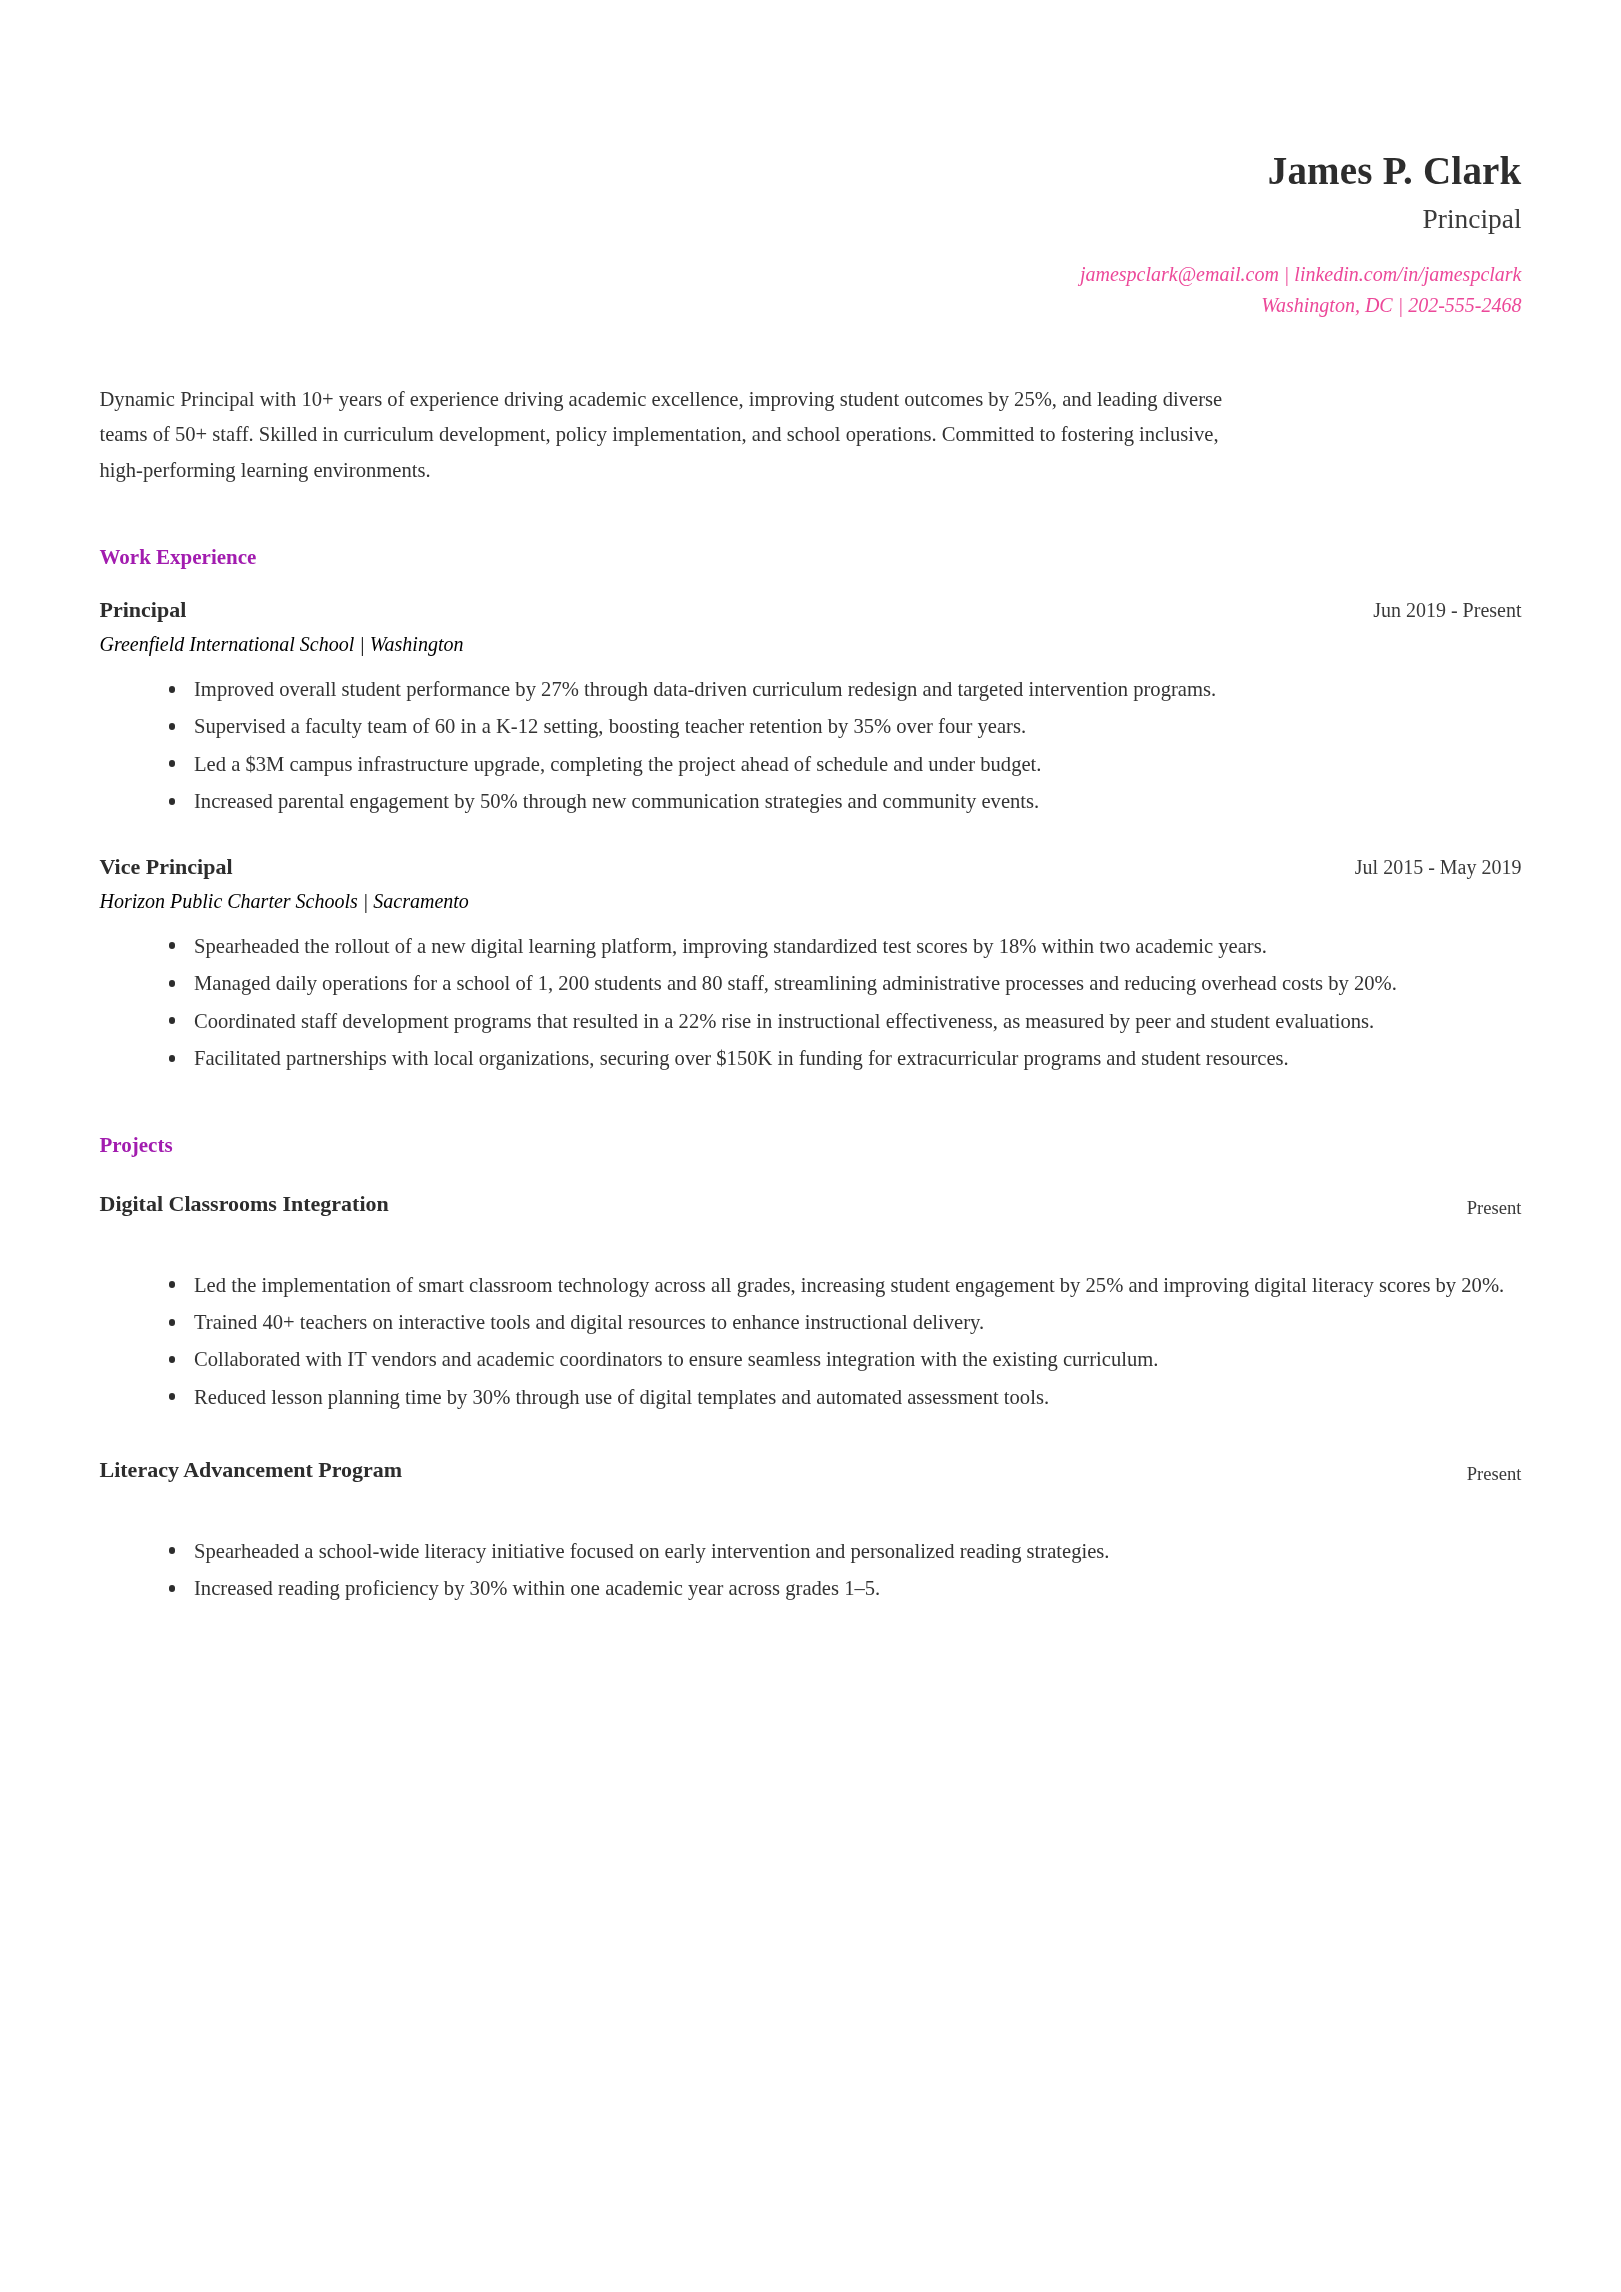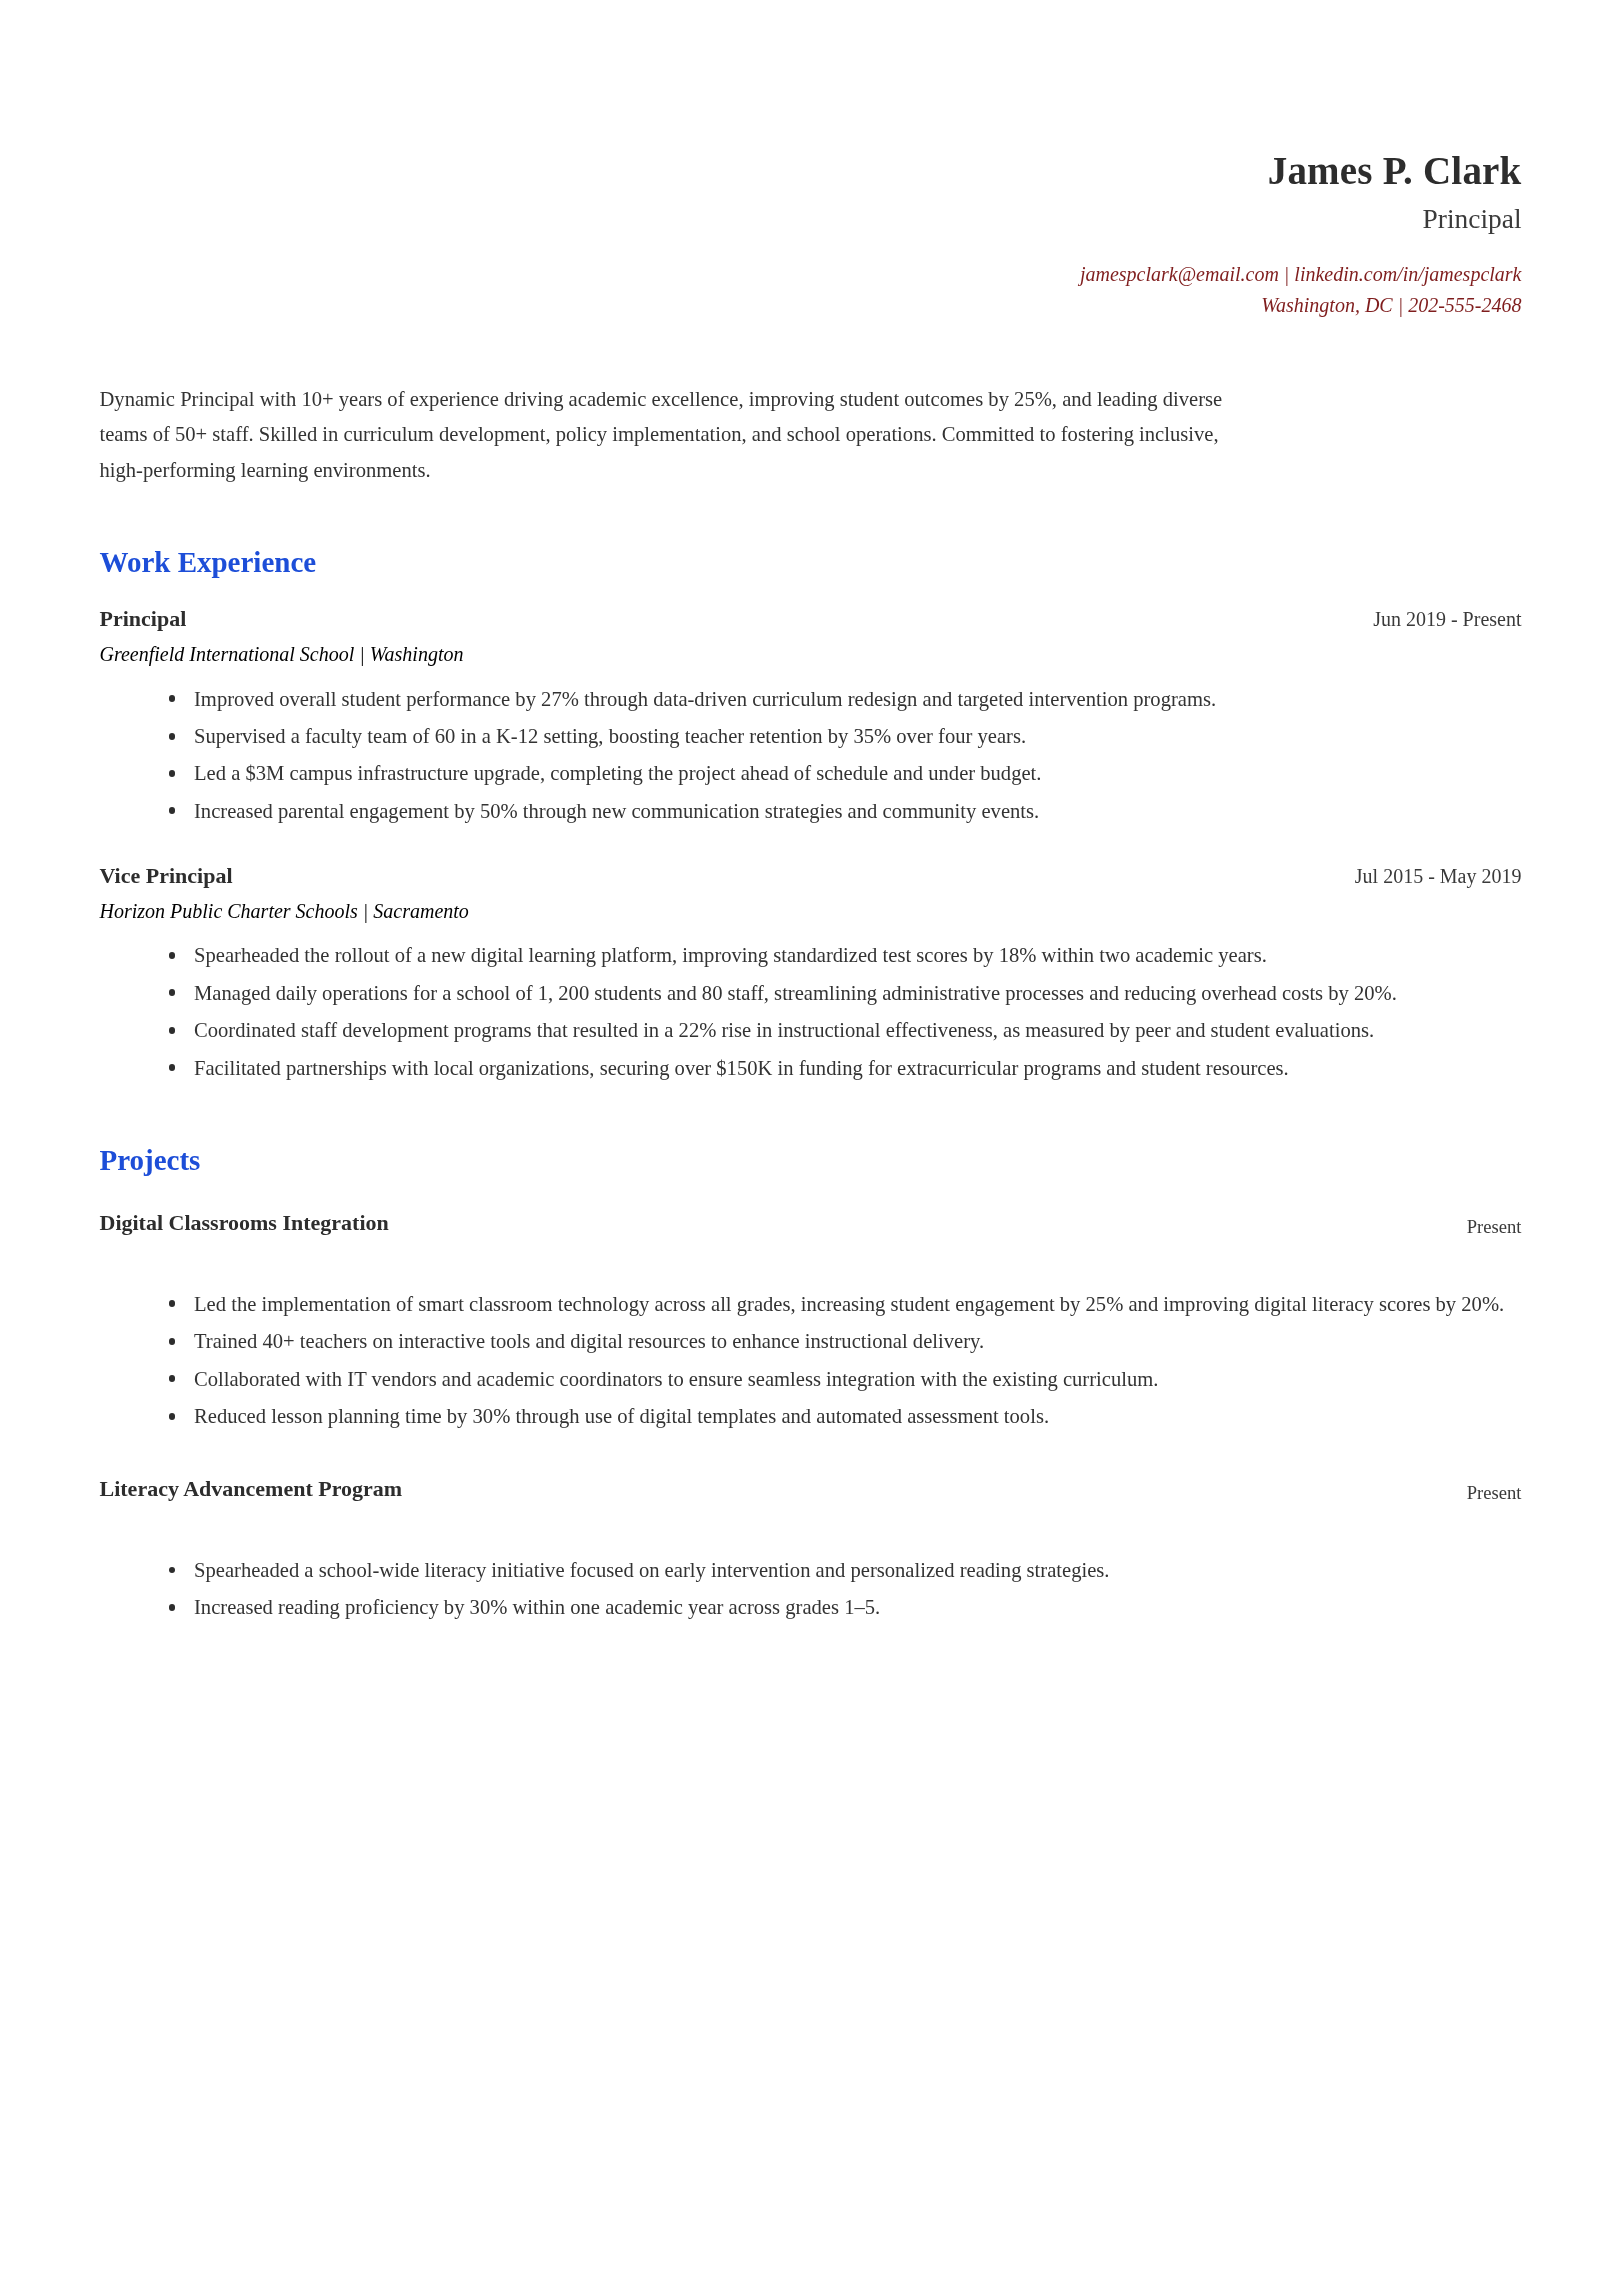--- a/index.html
+++ b/index.html
@@ -42,40 +42,40 @@
     font-weight: normal;
     color: #3a3a3a;
     line-height: 1.3;
     margin: 7.8px 0 0 0;
   }
   .contact-block {
     margin-top: 21.6px;
     font-style: italic;
     font-size: 20px;
     line-height: 1.55;
-    color: #7f1d1d;
+    color: #ec4899;
   }
   .contact-line { display: block; }
 
   
   .summary {
     margin-top: 61px;
     font-size: 20.6px;
     line-height: 1.72;
     color: #333333;
     text-align: left;
     max-width: 1157px;
   }
 
   
   .section { margin-top: 57px; }
   .section-title {
-    font-size: 29px;
+    font-size: 21px;
     font-weight: bold;
-    color: #1d4ed8;
+    color: #a21caf;
     margin: 0 0 25.5px 0;
     line-height: 1.2;
   }
 
   .entry { margin-top: 21.6px; }
   .entry:first-of-type { margin-top: 0; }
 
   .entry-head {
     display: flex;
     align-items: baseline;

